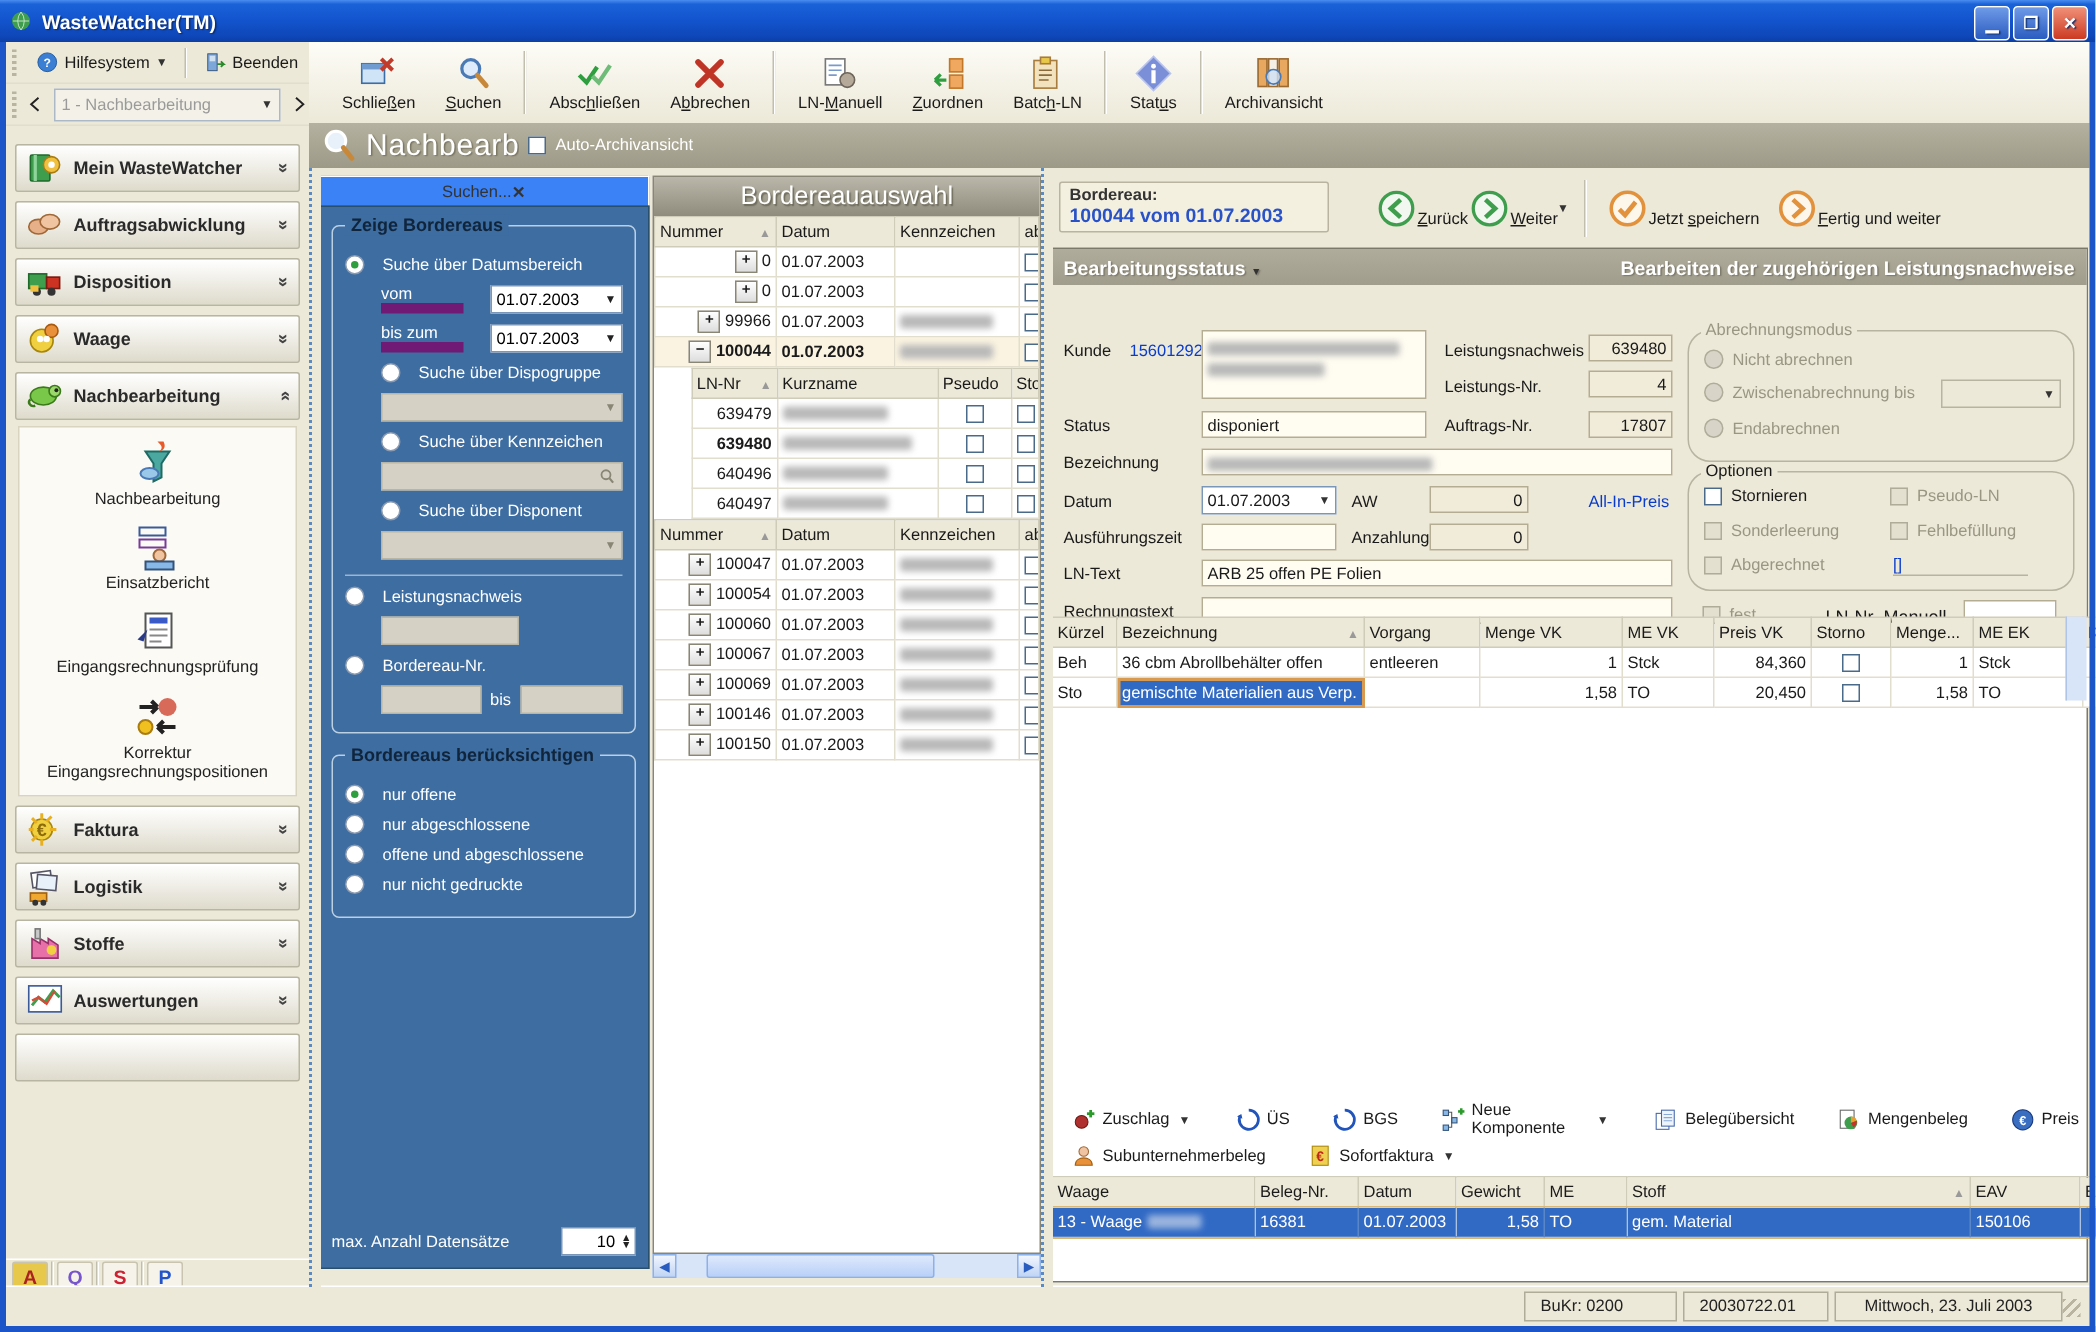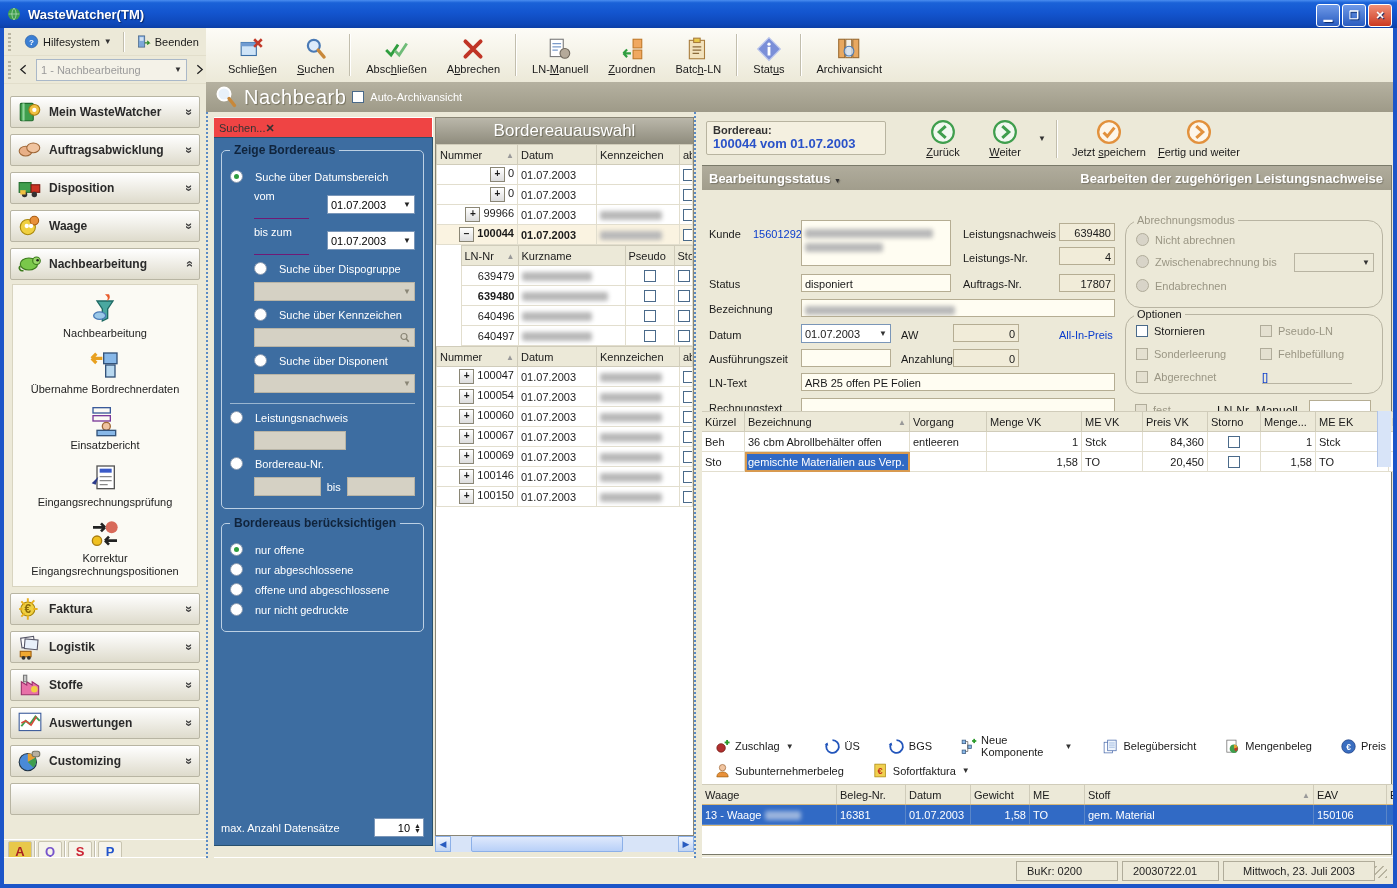--- a/index.html
+++ b/index.html
@@ -36,28 +36,28 @@
   .chev.up{transform:rotate(-90deg)}
   .spanel{background:#fbfaf4;border:1px solid #d8d4c0;margin:4px 8px 0 8px;padding:8px 2px;display:flex;flex-direction:column;align-items:center;gap:9px}
   .sitem{display:flex;flex-direction:column;align-items:center;gap:2px;width:186px}
   .silabel{text-align:center;color:#222;line-height:1.2}
   #quickrow{position:absolute;left:4px;bottom:26px;width:202px;height:22px;display:flex;align-items:center;gap:2px;padding-left:4px;background:#ece9d8;border-top:1px solid #fff}
   .qbtn{width:22px;height:19px;display:flex;align-items:center;justify-content:center;font-weight:bold;font-size:13px;border:1px solid #c8c4b0;background:#f6f4ea;border-radius:2px}
   
   .split{position:absolute;top:112px;bottom:30px;width:6px;background:#ece9d8;border-left:2px dotted #5a8ac5;z-index:5}
   
   #searchpanel{position:absolute;left:212px;top:117px;width:221px;height:729px}
-  #sp-title{height:20px;background:#ef4444;border:1px solid #fff;border-bottom-color:#c8c4b0;display:flex;align-items:center;justify-content:flex-start;padding:0 6px;color:#333}
+  #sp-title{height:20px;background:#3b82f6;border:1px solid #fff;border-bottom-color:#c8c4b0;display:flex;align-items:center;justify-content:center;padding:0 6px;color:#333}
   #sp-body{position:absolute;top:20px;left:0;right:0;bottom:0;background:#3d6da1;border:1px solid #28506e;padding:12px 8px 0 8px;color:#fff;box-sizing:border-box}
   .grp{border:1px solid #bcd0e4;border-radius:5px;padding:12px 8px 8px 8px;position:relative;margin-bottom:14px}
   .grp-title{position:absolute;top:-8px;left:8px;background:#3d6da1;padding:0 4px;font-weight:bold;color:#10243c;font-size:12px}
   .rrow{display:flex;align-items:center;gap:12px;margin:7px 0}
   .radio{width:13px;height:13px;border-radius:50%;background:#fff;border:1px solid #8a9ab0;box-sizing:border-box;position:relative;flex:none}
   .radio.sel::after{content:"";position:absolute;left:3px;top:3px;width:5px;height:5px;border-radius:50%;background:#2f9e3f}
-  .lblline{flex:1;border-bottom:1px solid #701a75;padding-bottom:16px;margin-right:6px}
+  .lblline{flex:1;border-bottom:7px solid #701a75;padding-bottom:0;margin-right:6px}
   .dcombo{width:88px;height:19px;background:#fff;border:1px solid #7a96b8;color:#000;display:flex;align-items:center;justify-content:space-between;padding:0 3px;box-sizing:border-box;flex:none}
   .dcombo .caret{color:#222}
   .disbox{height:19px;background:#d5d1c4;border:1px solid #b8b4a6;box-sizing:border-box;display:flex;align-items:center;justify-content:flex-end;padding:0 3px}
   .indent{margin-left:24px}
   .hline{border-top:1px solid #9ab6d0;margin:10px 0 6px 0}
   #maxrow{position:absolute;left:8px;right:8px;bottom:8px;display:flex;align-items:center;justify-content:space-between}
   #spinner{width:50px;height:19px;background:#fff;border:1px solid #7a96b8;color:#000;display:flex;align-items:center;justify-content:flex-end;gap:4px;padding:0 2px;box-sizing:border-box}
   .spinarrows{display:flex;flex-direction:column;font-size:7px;line-height:5px;color:#222}
   
   #bordpanel{position:absolute;left:435px;top:117px;width:259px;height:719px;background:#fff;border:1px solid #8a8675;box-sizing:border-box;overflow:hidden}
@@ -75,21 +75,21 @@
   .blur.lt{background:#9ab4dd}
   #hscroll{position:absolute;left:435px;top:836px;width:259px;height:16px;background:#d8e4f8;display:flex;align-items:center}
   .sarrow{width:16px;height:16px;background:linear-gradient(180deg,#f2f6fe,#c0d4f4);border:1px solid #8cb0e8;color:#2a5cc0;font-size:9px;display:flex;align-items:center;justify-content:center;box-sizing:border-box}
   #hthumb{flex:none;width:150px;height:14px;margin-left:20px;background:linear-gradient(180deg,#dfe9fc,#b8d0f8);border:1px solid #8cb0e8;border-radius:2px}
   #hspace{flex:1}
   
   #rtop{position:absolute;left:700px;top:112px;right:4px;height:53px;background:#ece9d8;display:flex;align-items:center}
   #bbox{position:absolute;left:6px;top:9px;width:180px;height:34px;border:1px solid #b8b4a0;border-radius:2px;background:#f4f0e0;padding:2px 6px;box-sizing:border-box}
   #bbox .l1{font-weight:bold;color:#333}
   #bbox .l2{font-weight:bold;color:#2a52c8;font-size:13px}
-  .navbtn{display:flex;flex-direction:column;align-items:center;gap:1px;padding:1px 6px}
+  .navbtn{display:flex;flex-direction:row;align-items:flex-end;gap:1px;padding:1px 6px}
   #rtop .tsep{height:38px}
   .ddcaret{font-size:8px;color:#333;margin:0 2px;align-self:center}
   #card{position:absolute;left:700px;top:165px;width:692px;height:690px;background:#fff;border:1px solid #7a7a6a;box-sizing:border-box}
   #card-header{height:24px;background:linear-gradient(180deg,#b0ac9c,#a19d8c);color:#fff;font-weight:bold;font-size:13px;display:flex;justify-content:space-between;align-items:center;padding:0 8px;text-shadow:1px 1px 1px #7a7668}
   #form{position:absolute;top:24px;left:0;right:0;height:222px;background:#ece9d8;border-bottom:1px solid #c8c4b0}
   .flabel{position:absolute;color:#1a1a1a;white-space:nowrap}
   .flabel.dis{color:#9a9684}
   .fld{position:absolute;border:1px solid #b5ad93;background:#fffdf2;height:18px;line-height:18px;padding:0 3px;box-sizing:border-box;overflow:hidden;white-space:nowrap}
   .fld.numf{background:#f1ecd9;text-align:right}
   .fld.multiline{height:46px;line-height:14px;padding-top:4px}
@@ -355,30 +355,20 @@
             <path d="M6 6h12l-4 6v7l-4 2v-9z" fill="#4aa8a0" stroke="#1e6a64"></path>
             <path d="M12 1c2 2 3 3 1 5c3-1 3-3 2-5" fill="#e85a2a"></path>
             <ellipse cx="8" cy="17" rx="4.5" ry="2.8" fill="#9ac8e8" stroke="#4a7ab5"></ellipse>
           </svg>
         </span>
         <div class="silabel">Nachbearbeitung</div>
       </div>
       <div class="sitem">
         <span class="icon">
           <svg width="32" height="32" viewBox="0 0 24 24">
-            <rect x="11" y="3" width="10" height="8" fill="#88b8e8" stroke="#33537a"></rect>
-            <rect x="12.5" y="12" width="7" height="9" fill="#b8d8f0" stroke="#33537a"></rect>
-            <path d="M10 7H2m0 0l3.5-3.5M2 7l3.5 3.5" stroke="#e8a020" stroke-width="2.4" fill="none"></path>
-          </svg>
-        </span>
-        <div class="silabel">Übernahme Bordrechnerdaten</div>
-      </div>
-      <div class="sitem">
-        <span class="icon">
-          <svg width="32" height="32" viewBox="0 0 24 24">
             <rect x="3" y="2" width="13" height="4" fill="none" stroke="#3a5a9a"></rect>
             <rect x="3" y="8" width="13" height="4" fill="none" stroke="#7a3a9a"></rect>
             <circle cx="13" cy="16" r="3" fill="#f0c4a0" stroke="#a06838"></circle>
             <rect x="6" y="19" width="14" height="4" fill="#88b8e8" stroke="#33537a"></rect>
           </svg>
         </span>
         <div class="silabel">Einsatzbericht</div>
       </div>
       <div class="sitem">
         <span class="icon">
@@ -440,32 +430,20 @@
     </div>
     <div class="sbtn">
       <span class="icon">
         <svg width="26" height="26" viewBox="0 0 24 24">
           <rect x="2" y="3" width="20" height="16" fill="#fff" stroke="#3a5a9a"></rect>
           <path d="M4 15l4-5 4 3 5-7 4 4" stroke="#3f9e4d" stroke-width="1.8" fill="none"></path>
           <path d="M4 12l4-2 5 4 5-8" stroke="#d84a3a" stroke-width="1.4" fill="none"></path>
         </svg>
       </span>
       <span class="sbl">Auswertungen</span>
-      <span class="chev ">»</span>
-    </div>
-    <div class="sbtn">
-      <span class="icon">
-        <svg width="26" height="26" viewBox="0 0 24 24">
-          <circle cx="10" cy="13" r="8" fill="#4a8ad8" stroke="#234"></circle>
-          <path d="M10 13V5a8 8 0 0 1 7 4z" fill="#e8a030"></path>
-          <path d="M10 13l7-4a8 8 0 0 1-2 9z" fill="#3f9e4d"></path>
-          <rect x="14" y="3" width="7" height="5" rx="2" fill="#b8b0a0" stroke="#776"></rect>
-        </svg>
-      </span>
-      <span class="sbl">Customizing</span>
       <span class="chev ">»</span>
     </div>
     <div class="sbtn"></div>
   </div>
 <div id="quickrow">
     <div class="qbtn" style="color:#aa2222;background:#e8c84a">A</div>
     <div class="vsep"></div>
     <div class="qbtn" style="color:#7755cc;background:#f6f4ea">Q</div>
     <div class="vsep"></div>
     <div class="qbtn" style="color:#cc2233;background:#f6f4ea">S</div>

